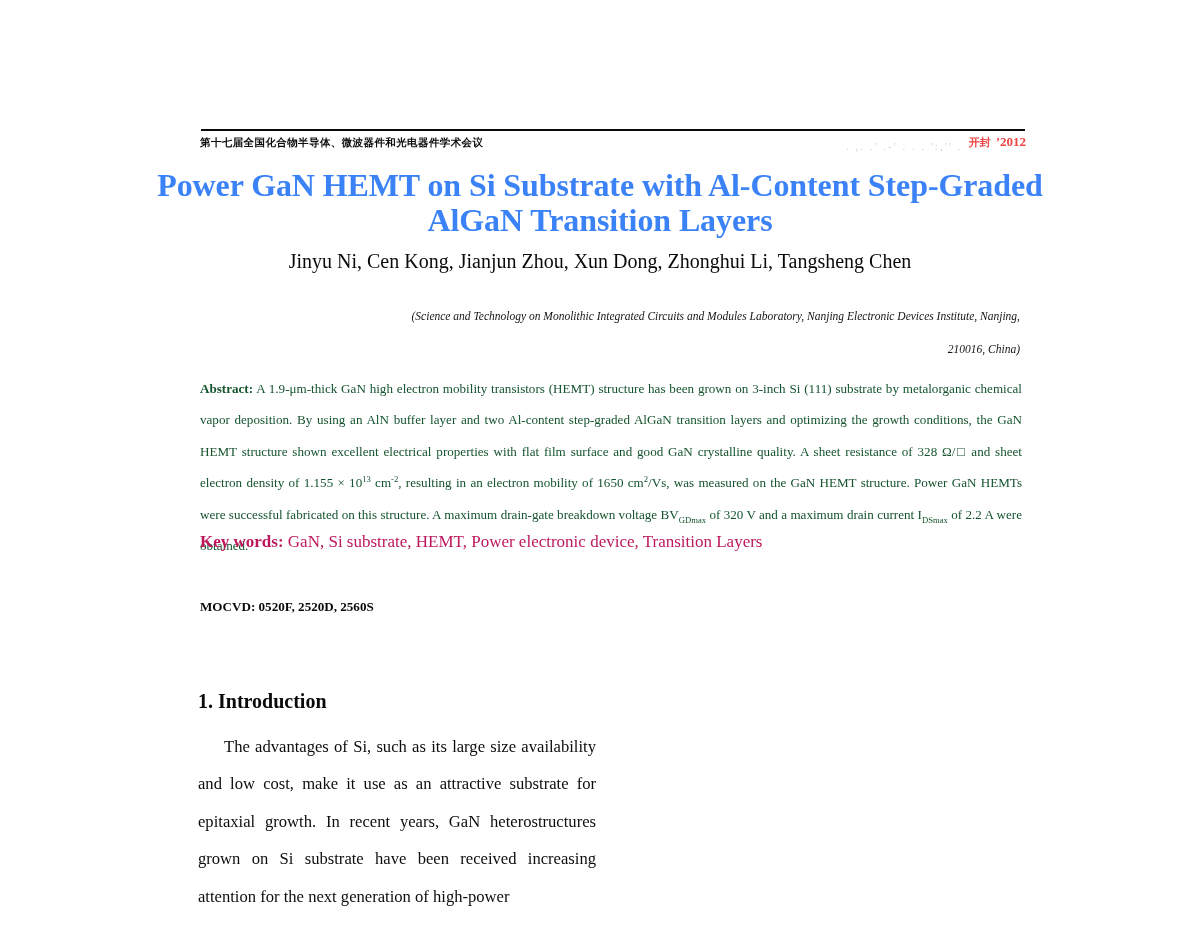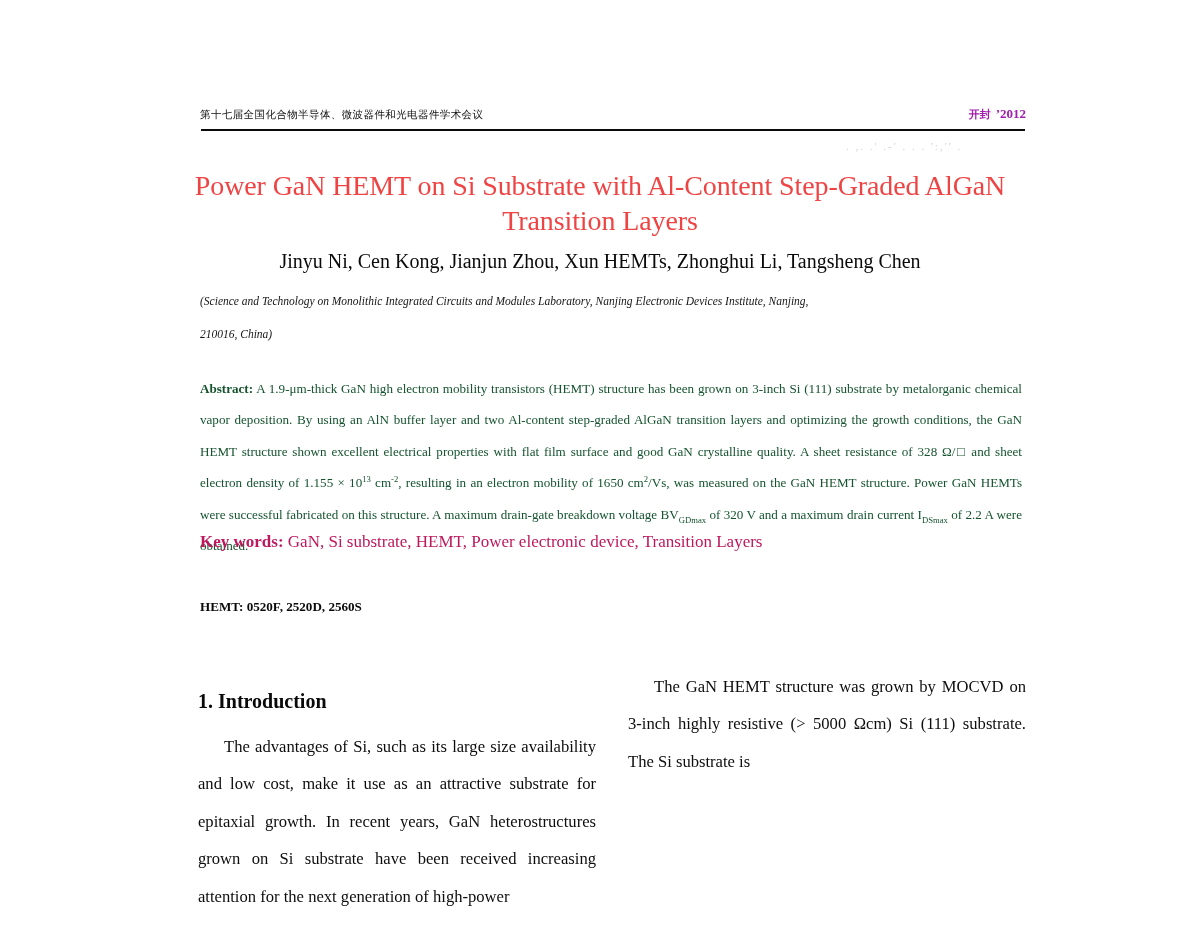--- a/index.html
+++ b/index.html
@@ -29,31 +29,32 @@
     left: 200px;
     top: 106px;
     width: 826px;
     display: flex;
     align-items: baseline;
     justify-content: space-between;
   }
   .header-cn {
     font-family: "DejaVu Sans", sans-serif;
     font-size: 10.5px;
-    font-weight: 400;
+    font-weight: 700;
     letter-spacing: 0.4px;
     color: #0d0d0d;
     white-space: nowrap;
   }
   .header-venue {
     font-family: "Liberation Serif", serif;
     font-size: 13px;
     font-weight: 700;
-    color: #a21caf;
+    color: #ef4444;
     white-space: nowrap;
+    margin-top: 28px;
   }
   .header-venue .city {
     font-family: "DejaVu Sans", sans-serif;
     font-size: 11px;
     font-weight: 700;
     margin-right: 5px;
   }
   .header-rule {
     position: absolute;
     left: 201px;
@@ -78,45 +79,45 @@
   }
 
   
   .title {
     position: absolute;
     left: 140px;
     top: 168px;
     width: 920px;
     text-align: center;
     font-family: "Liberation Serif", serif;
-    font-size: 28px;
-    font-weight: 400;
+    font-size: 32px;
+    font-weight: 700;
     line-height: 35px;
     letter-spacing: -0.1px;
-    color: #ef4444;
+    color: #3b82f6;
   }
 
   .authors {
     position: absolute;
     left: 140px;
     top: 248px;
     width: 920px;
     text-align: center;
     font-family: "Liberation Serif", serif;
     font-size: 20px;
     line-height: 26px;
     color: #0a0a0a;
   }
 
   .affiliation {
     position: absolute;
     left: 200px;
-    top: 285px;
+    top: 300px;
     width: 820px;
-    text-align: left;
+    text-align: right;
     font-family: "Liberation Serif", serif;
     font-style: italic;
     font-size: 11.5px;
     line-height: 33px;
     color: #141414;
   }
 
   
   .abstract {
     position: absolute;
@@ -205,45 +206,44 @@
       <span class="city">开封</span><span>’2012</span>
     </div>
   </div>
 
   <div class="header-rule"></div>
 
   <div class="scan-smudge">. ,. .'  .-' .  .  . ':,'' .</div>
 
   <div class="title">Power GaN HEMT on Si Substrate with Al-Content Step-Graded AlGaN Transition Layers</div>
 
-  <div class="authors">Jinyu Ni, Cen Kong, Jianjun Zhou, Xun HEMTs, Zhonghui Li, Tangsheng Chen</div>
+  <div class="authors">Jinyu Ni, Cen Kong, Jianjun Zhou, Xun Dong, Zhonghui Li, Tangsheng Chen</div>
 
   <div class="affiliation">
     <div>(Science and Technology on Monolithic Integrated Circuits and Modules Laboratory, Nanjing Electronic Devices Institute, Nanjing,</div>
     <div>210016, China)</div>
   </div>
 
   <div class="abstract">
     <b>Abstract:</b><span> A 1.9-μm-thick GaN high electron mobility transistors (HEMT) structure has been grown on 3-inch Si (111) substrate by metalorganic chemical vapor deposition. By using an AlN buffer layer and two Al-content step-graded AlGaN transition layers and optimizing the growth conditions, the GaN HEMT structure shown excellent electrical properties with flat film surface and good GaN crystalline quality. A sheet resistance of 328 Ω/□ and sheet electron density of 1.155 × 10</span><sup>13</sup><span> cm</span><sup>-2</sup><span>, resulting in an electron mobility of 1650 cm</span><sup>2</sup><span>/Vs, was measured on the GaN HEMT structure. Power GaN HEMTs were successful fabricated on this structure. A maximum drain-gate breakdown voltage BV</span><sub>GDmax</sub><span> of 320 V and a maximum drain current I</span><sub>DSmax</sub><span> of 2.2 A were obtained.</span>
   </div>
 
   <div class="keywords">
     <span class="lbl">Key words:</span><span> GaN, Si substrate, HEMT, Power electronic device, Transition Layers</span>
   </div>
 
   <div class="eeacc">
-    <span>HEMT:</span><span> 0520F, 2520D, 2560S</span>
+    <span>MOCVD:</span><span> 0520F, 2520D, 2560S</span>
   </div>
 
   <div class="columns">
 
     <div class="col col-left">
       <div class="sec-head">1. Introduction</div>
       <p class="para indent">The advantages of Si, such as its large size availability and low cost, make it use as an attractive substrate for epitaxial growth. In recent years, GaN heterostructures grown on Si substrate have been received increasing attention for the next generation of high-power</p>
     </div>
 
     <div class="col col-right">
-      <p class="para indent">The GaN HEMT structure was grown by MOCVD on 3-inch highly resistive (&gt; 5000 Ωcm) Si (111) substrate. The Si substrate is</p>
     </div>
 
   </div>
 
 </div>
 
 </body></html>

